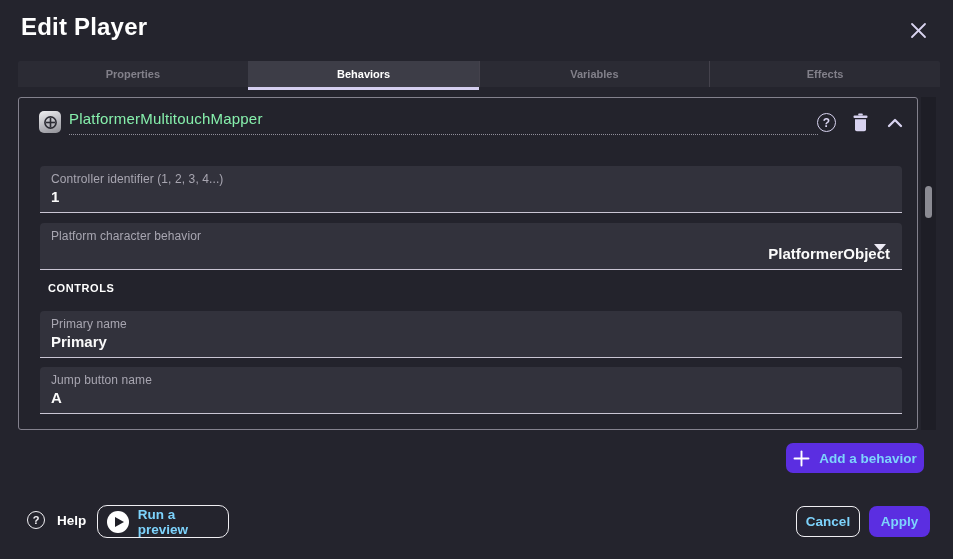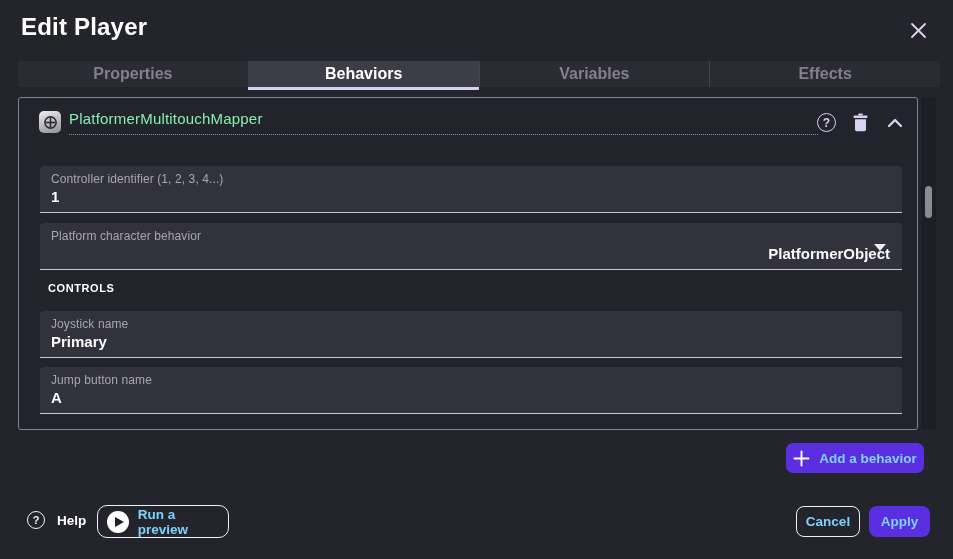--- a/index.html
+++ b/index.html
@@ -27,21 +27,21 @@
 
   
   .tabbar {
     position: absolute; left: 18px; top: 61px;
     width: 922px; height: 26px;
     display: flex; background: #2b2b34;
     border-radius: 2px 2px 0 0;
   }
   .tab {
     flex: 1; display: flex; align-items: center; justify-content: center;
-    font-size: 16px; font-weight: bold; color: #82808a;
+    font-size: 11px; font-weight: bold; color: #82808a;
     cursor: pointer; border-left: 1px solid #44424c;
   }
   .tab:first-child { border-left: none; }
   .tab.active { background: #3d3d47; color: #ffffff; border-left-color: #3d3d47; }
   .tab-underline {
     position: absolute; left: 248px; top: 87px;
     width: 231px; height: 3px; background: #d5cff0;
   }
 
   
@@ -234,21 +234,21 @@
 
   <div class="field" style="top:125px">
     <label>Platform character behavior</label>
     <div class="sel-value">PlatformerObject</div>
     <div class="sel-arrow"></div>
   </div>
 
   <div class="section-header">CONTROLS</div>
 
   <div class="field" style="top:213px">
-    <label>Joystick name</label>
+    <label>Primary name</label>
     <input type="text" value="Primary" style="">
   </div>
 
   <div class="field" style="top:269px">
     <label>Jump button name</label>
     <input type="text" value="A" style="">
   </div>
 </div>
 
 <div class="scroll-track">

